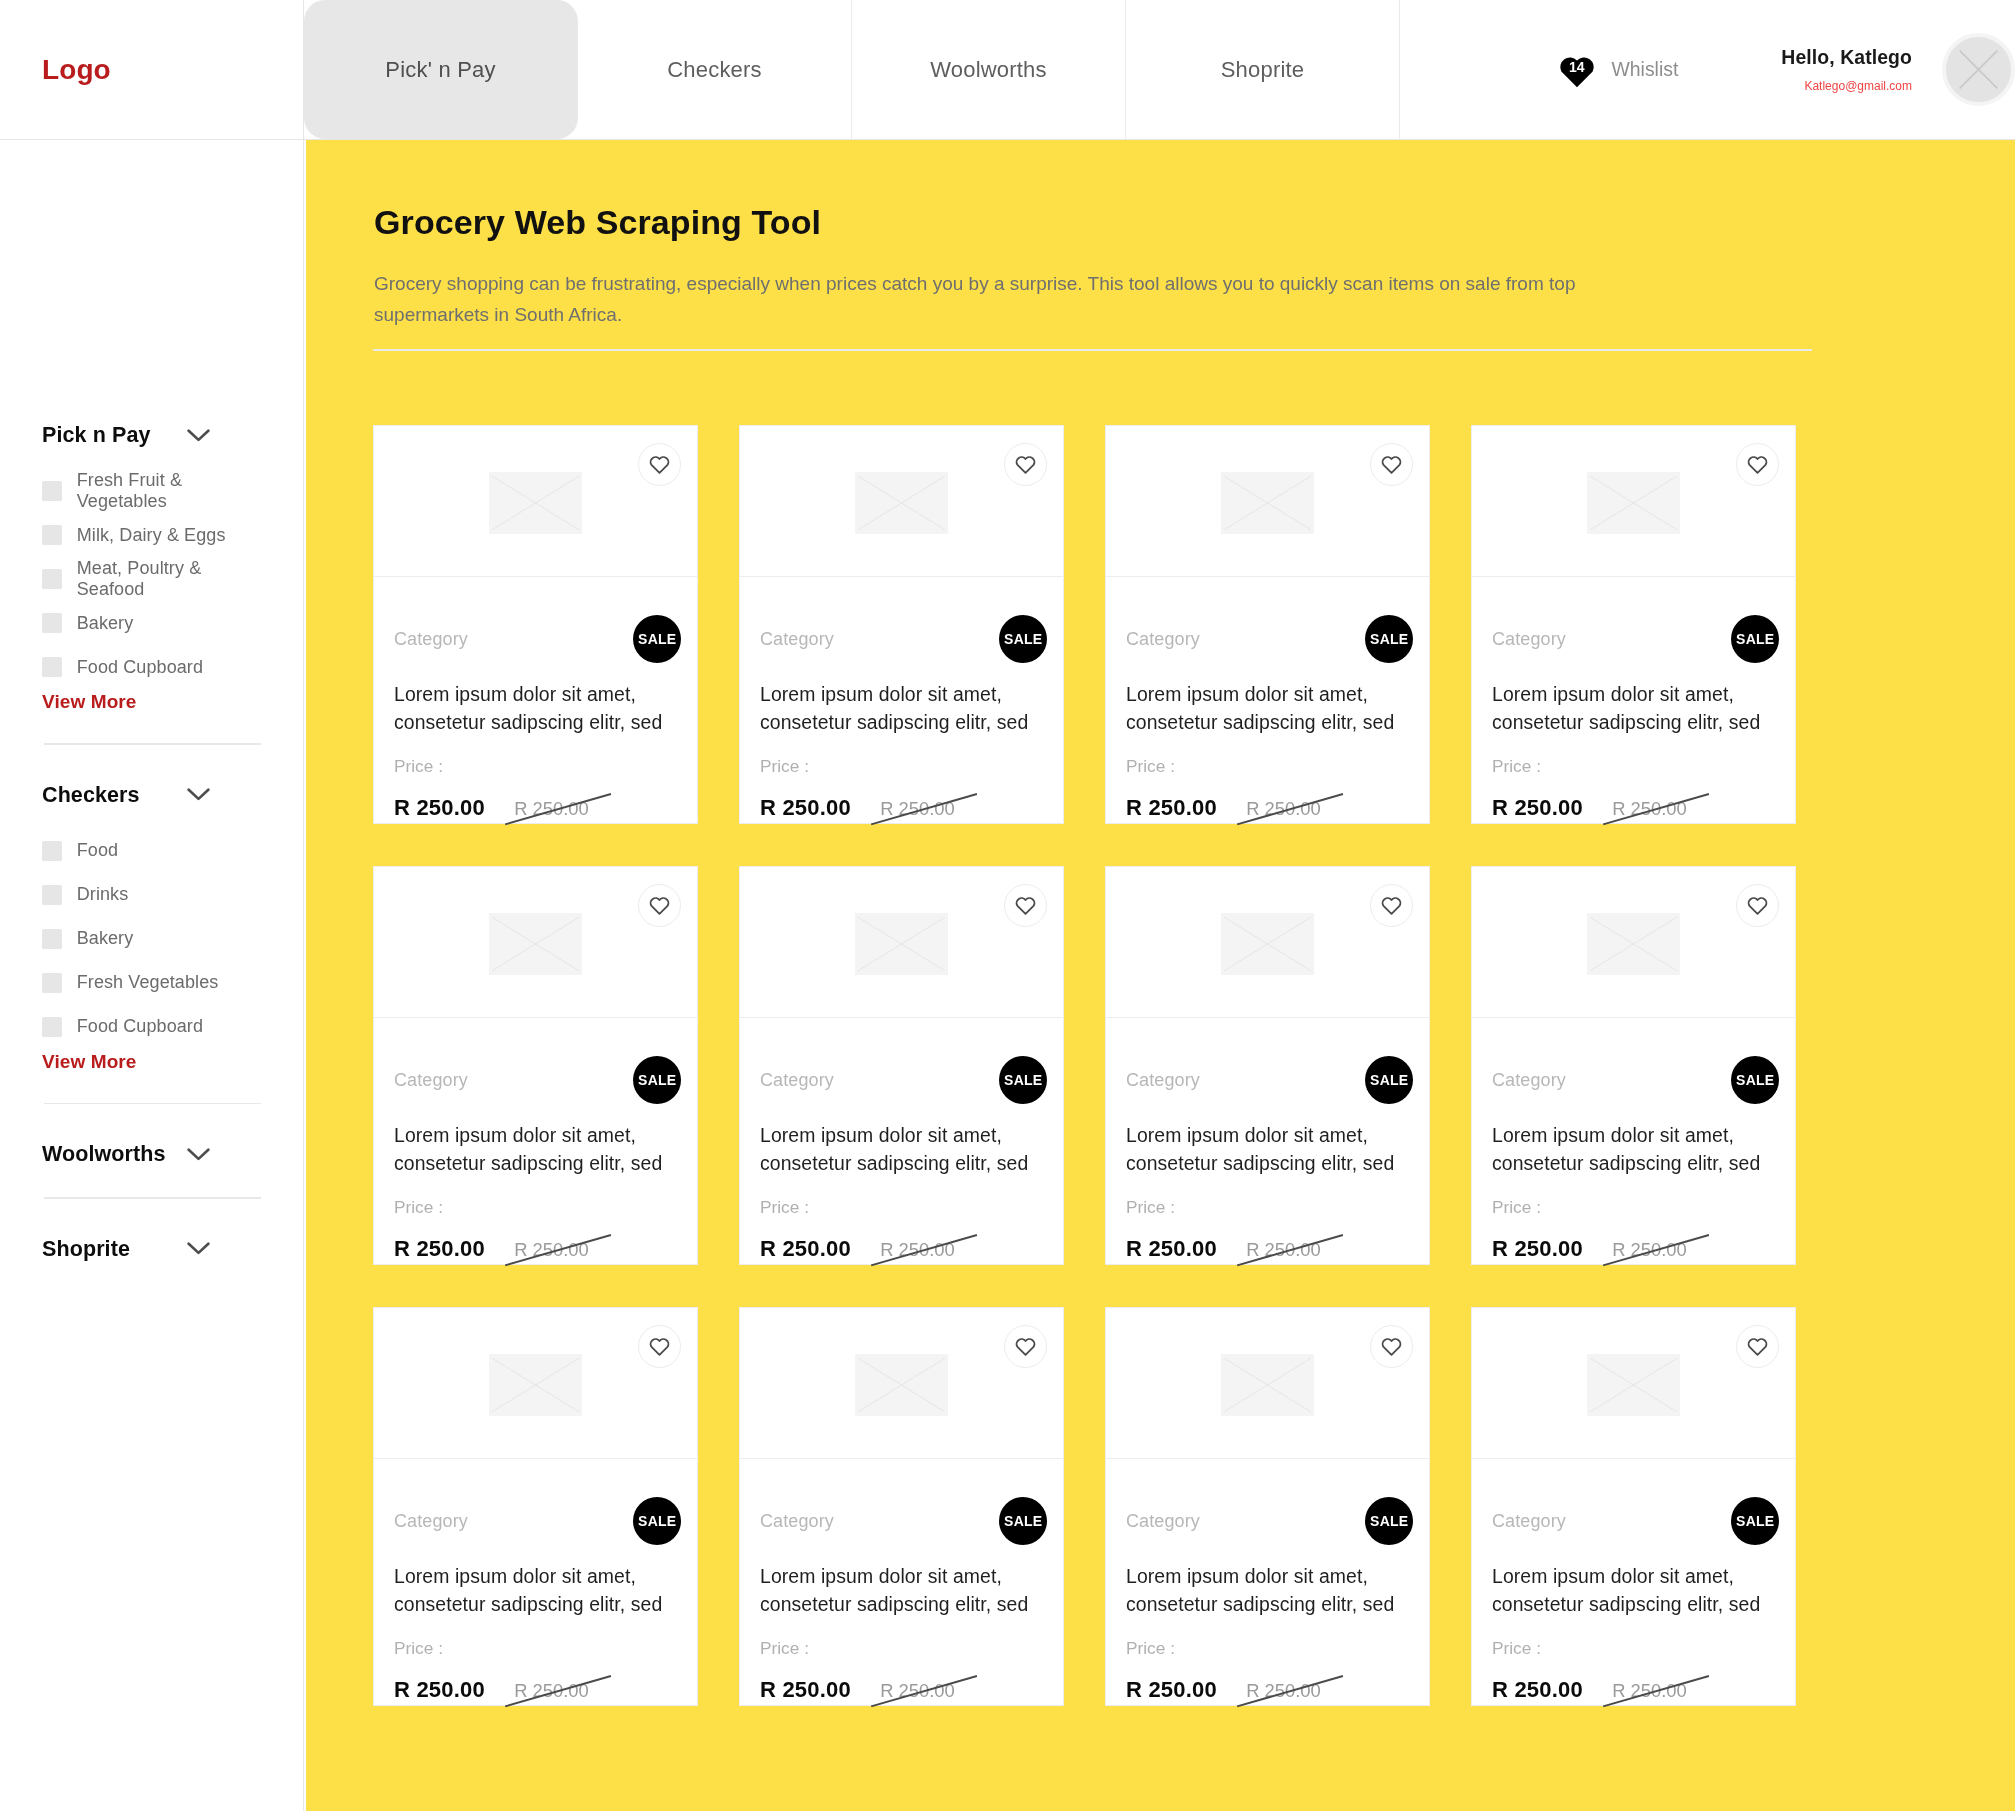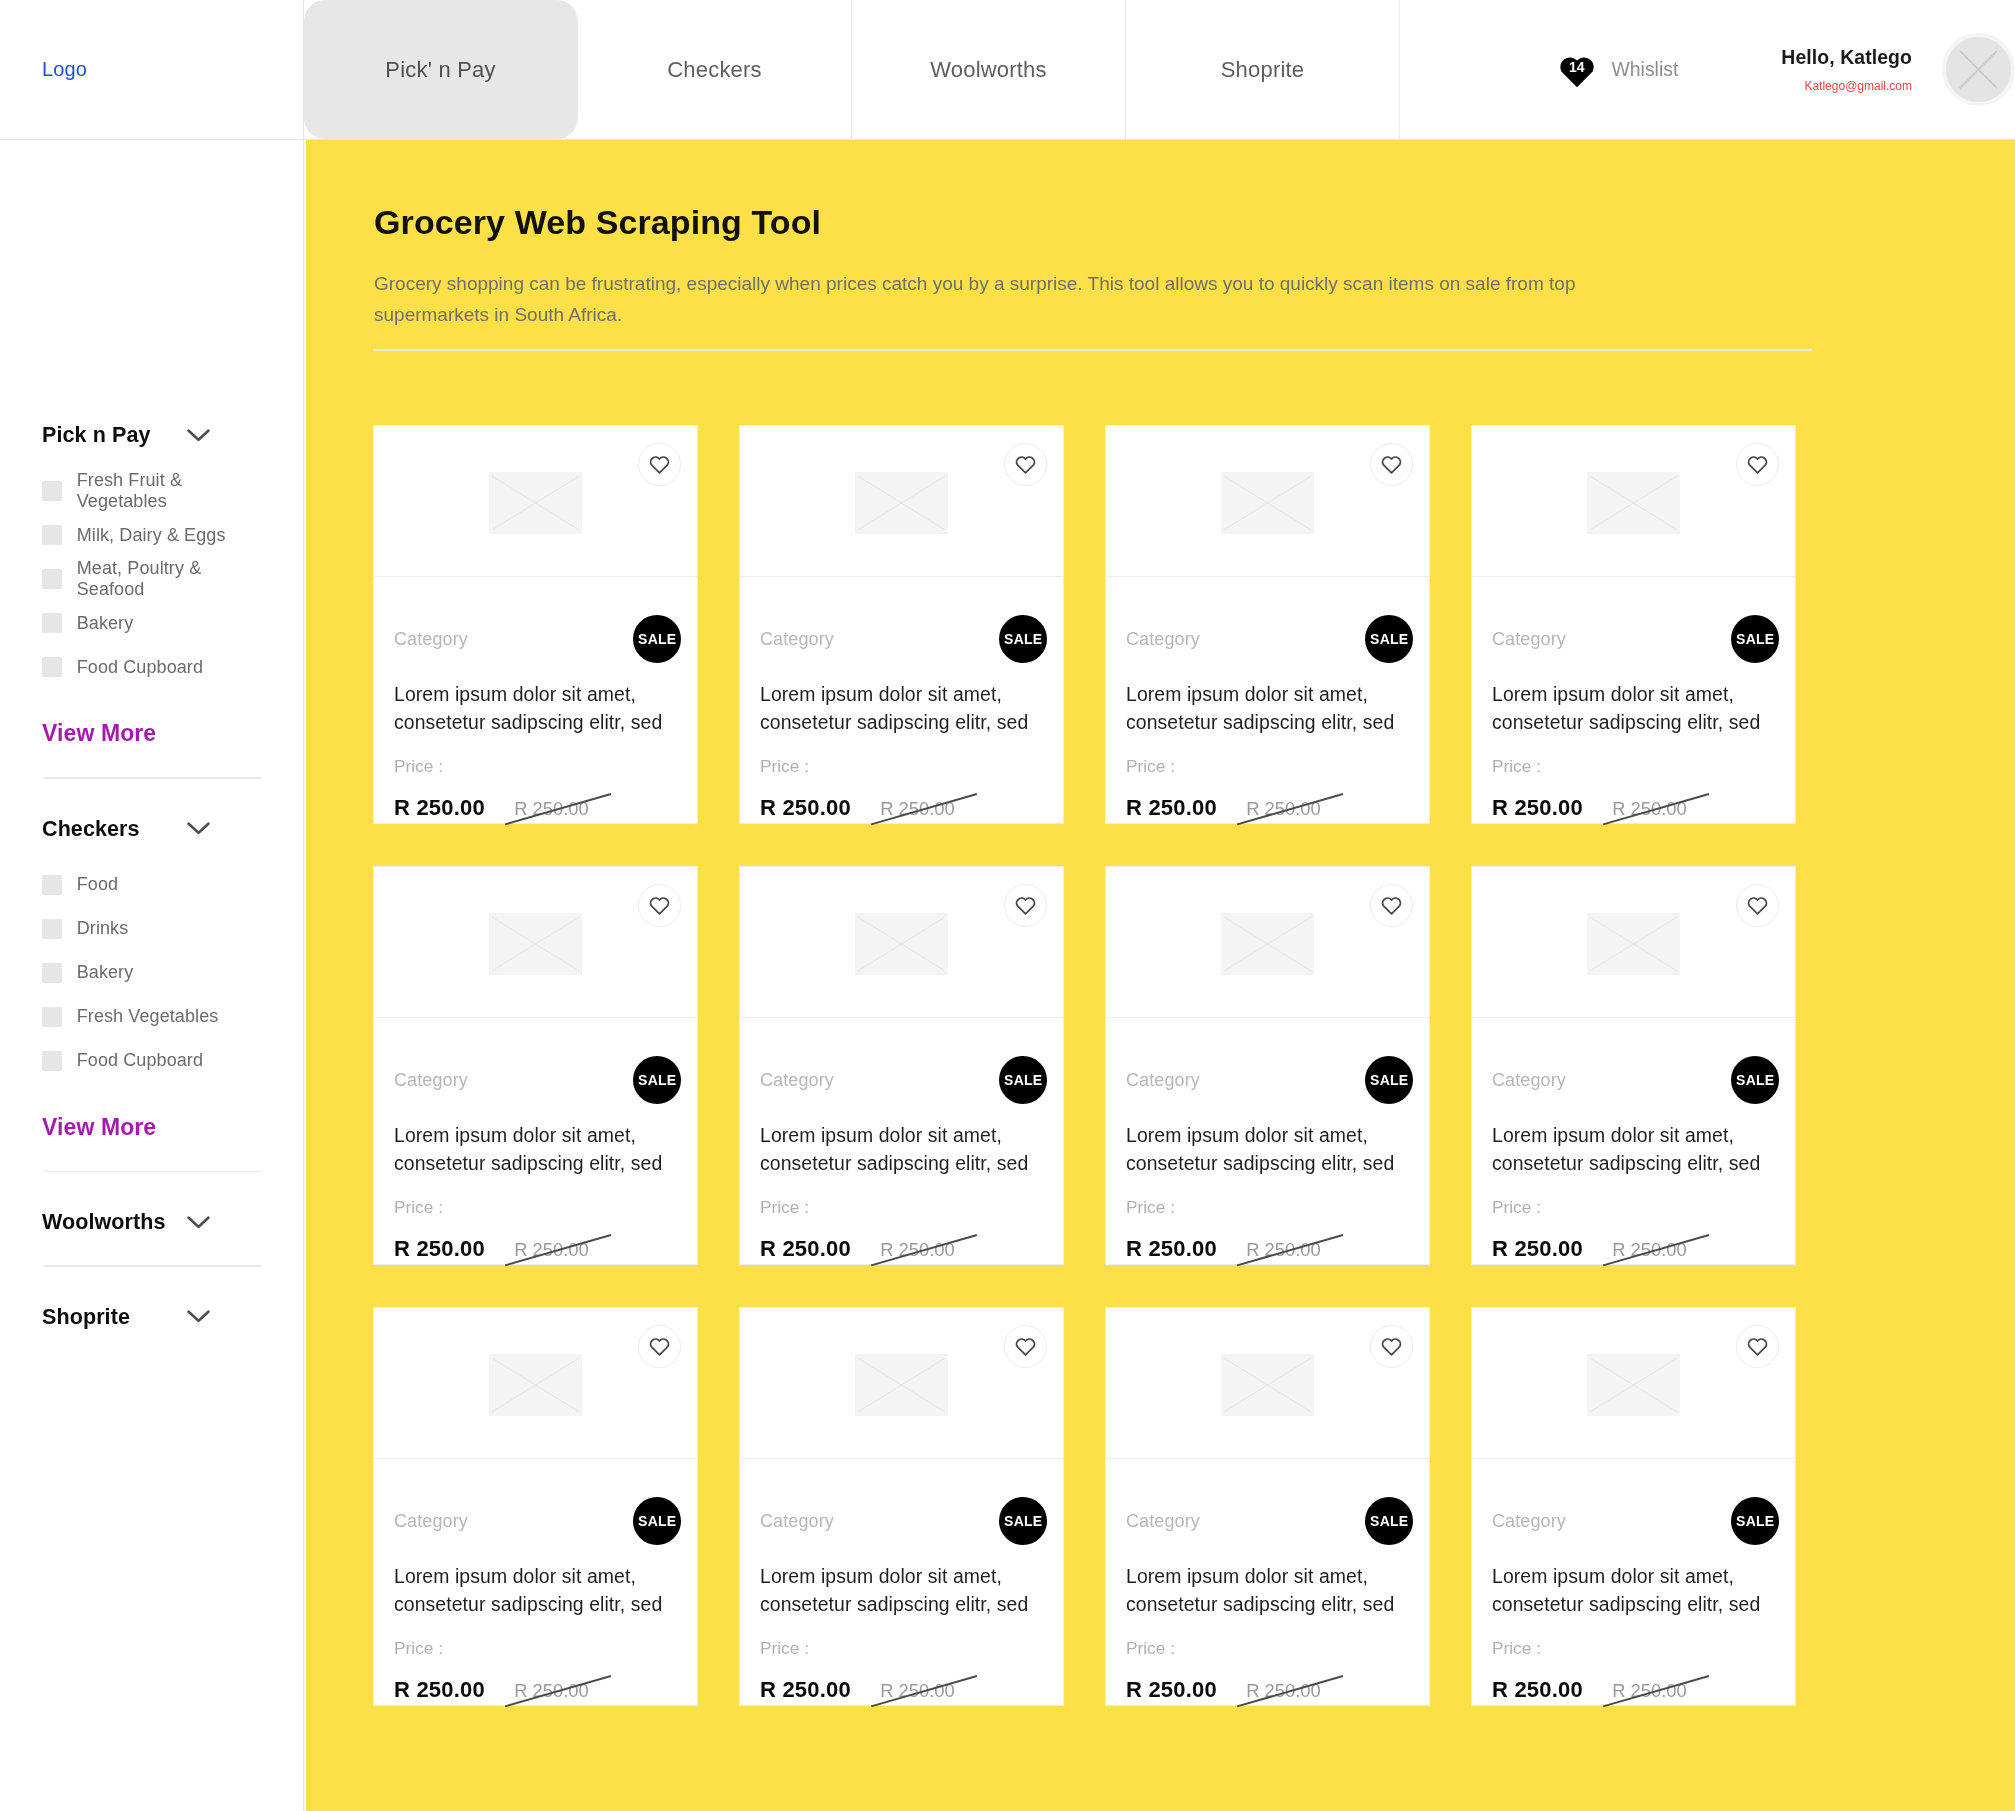--- a/index.html
+++ b/index.html
@@ -15,21 +15,21 @@
   .header {
     position: absolute; left: 0; top: 0; width: 2015px; height: 140px;
     background: #fff; border-bottom: 1.6px solid #e6e6e6;
     display: flex; align-items: stretch;
   }
   .logo-cell {
     width: 304px; height: 100%;
     display: flex; align-items: center; padding-left: 42px;
     border-right: 1.6px solid #e6e6e6;
   }
-  .logo-text { font-size: 20px; font-weight: 400; color: #1d4ed8; letter-spacing: 0.1px; }
+  .logo-text { font-size: 28px; font-weight: 700; color: #b91c1c; letter-spacing: 0.1px; }
 
   .tabs { display: flex; height: 100%; }
   .tab {
     width: 274px; height: 100%;
     display: flex; align-items: center; justify-content: center;
     font-size: 22px; color: #5e5e5e; letter-spacing: 0.2px;
     border-right: 1.6px solid #eaeaea; background: #fff;
   }
   .tab.active { background: #e7e7e7; color: #4f4f4f; border-radius: 21px; }
 
@@ -72,21 +72,21 @@
     width: 168px; margin-bottom: 21px;
   }
   .group-title { font-size: 21.5px; font-weight: 700; color: #0d0d0d; letter-spacing: 0.1px; }
   .chev { width: 23px; height: 13.6px; }
   .chev svg { display: block; width: 23px; height: 13.6px; }
 
   .check-row { display: flex; align-items: center; gap: 14.7px; height: 44px; }
   .cbox { width: 20px; height: 20px; background: #e6e6e6; border-radius: 1.6px; flex: none; }
   .check-label { font-size: 18px; color: #6b6b6b; letter-spacing: 0.1px; }
   .view-more {
-    font-size: 23px; font-weight: 700; color: #a21caf; margin-top: 31px; letter-spacing: 0.1px;
+    font-size: 19px; font-weight: 700; color: #b91c1c; margin-top: 2px; letter-spacing: 0.1px;
   }
   .side-divider {
     height: 1.6px; background: #e8e8e8; margin: 30px 42px 0 44px; width: 217px;
   }
   .group-spacer { height: 38px; }
 
   
   .main { position: absolute; left: 306px; top: 140px; width: 1709px; height: 1672px; background: #fde047; }
   .page-title {
     position: absolute; left: 68px; top: 63px;

